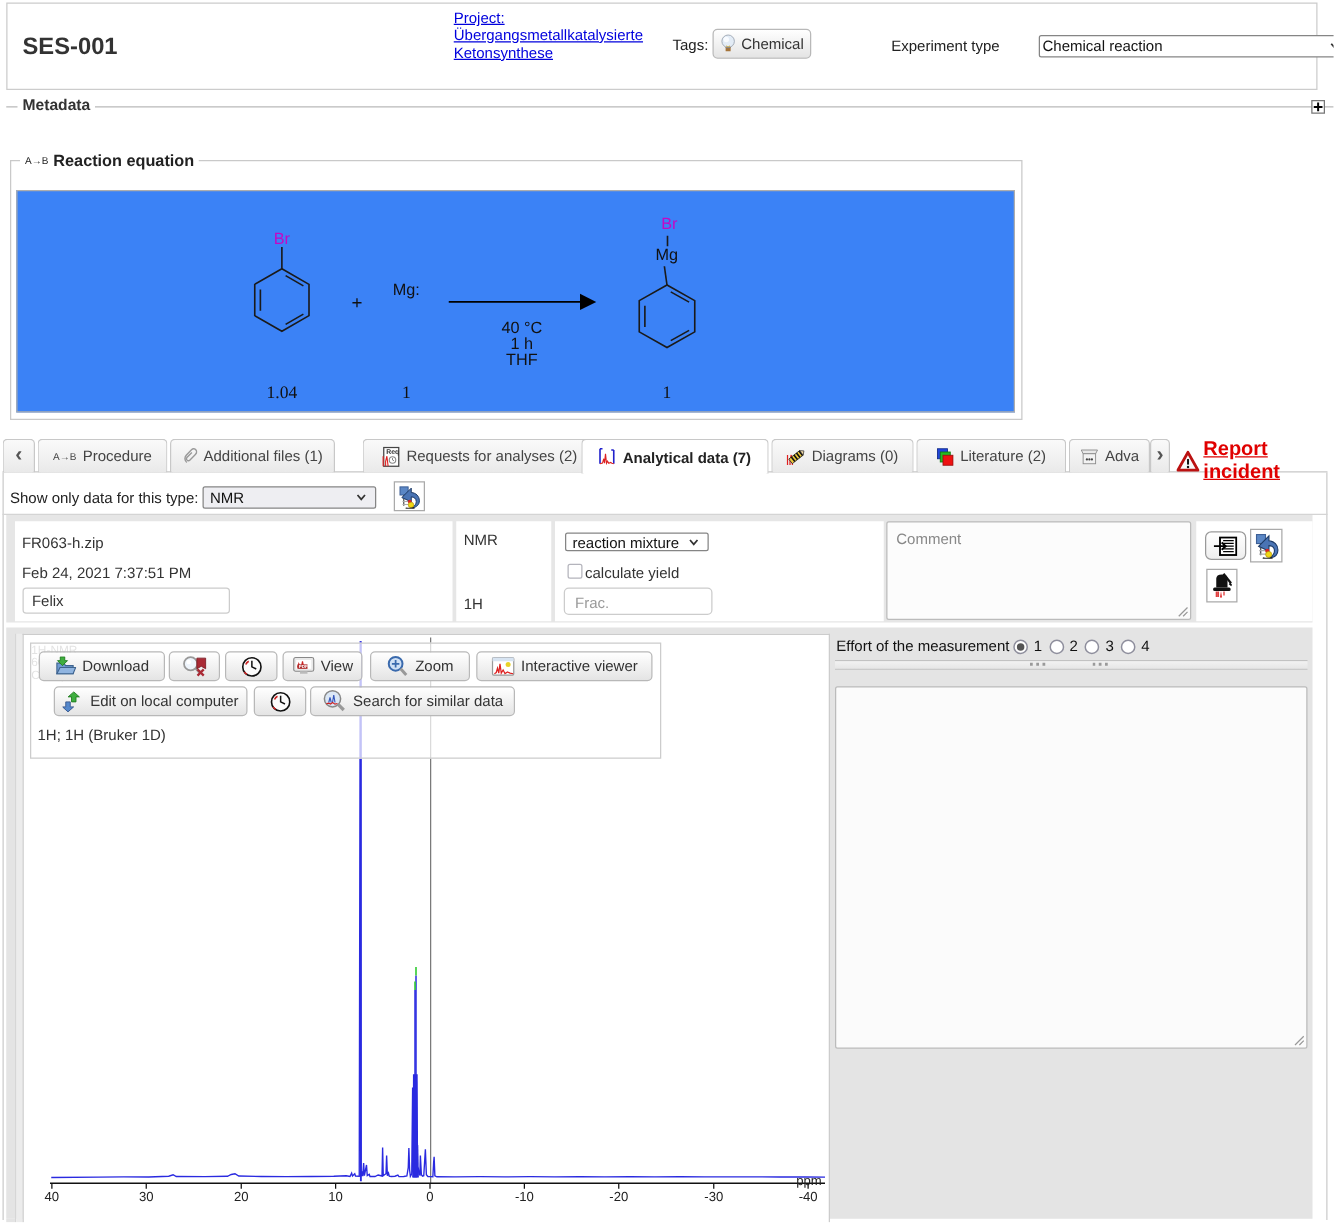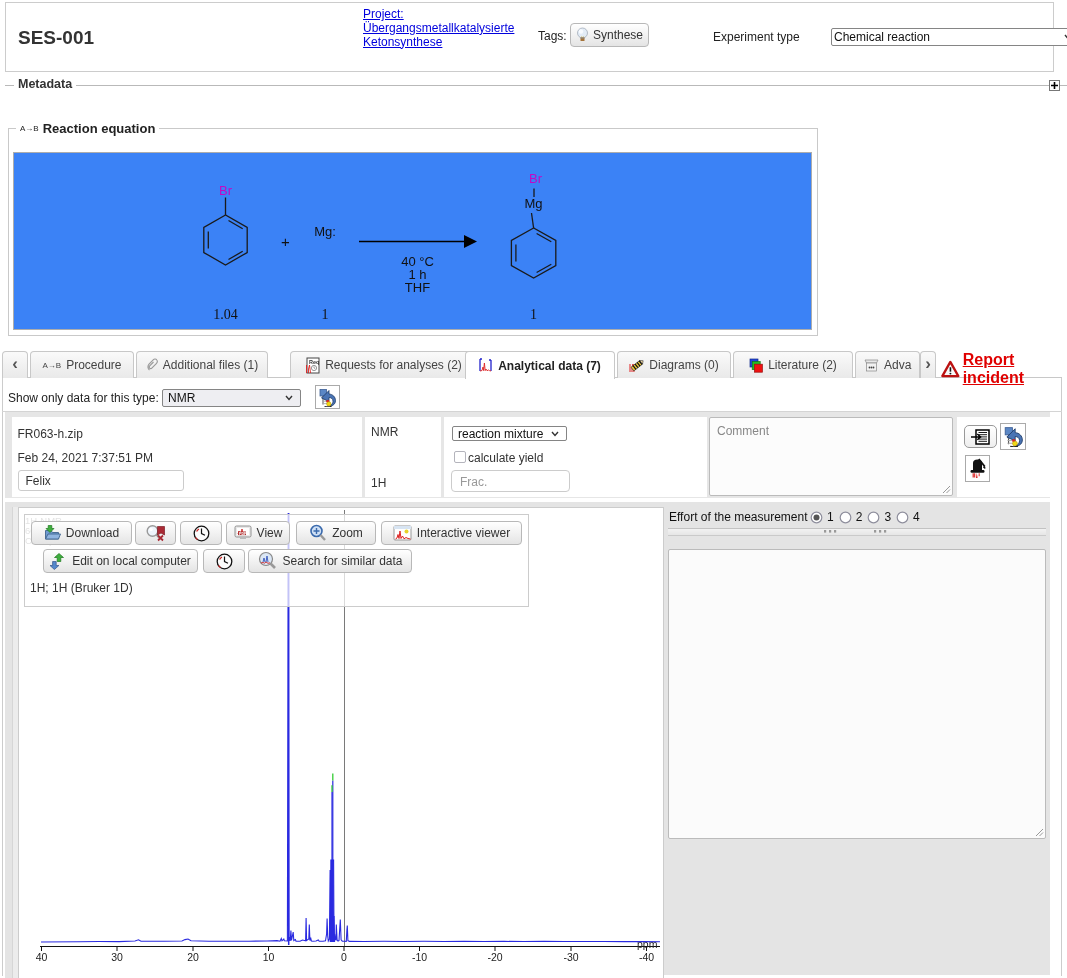--- a/index.html
+++ b/index.html
@@ -28,21 +28,21 @@
   <div class="abs" style="left:363px; top:8px; font-size:12px; line-height:13.8px; color:#0000dd; text-decoration:underline;">Project:<br>Übergangsmetallkatalysierte<br>Ketonsynthese</div>
   <div class="abs" style="left:538px; top:29px; font-size:12px; color:#222;">Tags:</div>
   <div class="btn" style="left:570px; top:23px; width:79px; height:24px;">
     <svg width="13" height="16" viewBox="0 0 13 16" style="margin-right:-1px;">
       <circle cx="6.5" cy="6" r="5" fill="#e3ecf6" stroke="#9aa4b0" stroke-width="0.7"></circle>
       <circle cx="5" cy="4.5" r="2.2" fill="#f8fbff"></circle>
       <path d="M5 9 Q6.5 11 8 9 L8 10.5 L5 10.5 Z" fill="#d8c26a"></path>
       <rect x="4.5" y="10.5" width="4" height="3.5" fill="#a5743a"></rect>
       <rect x="4.5" y="10.5" width="4" height="1" fill="#8a8a8a"></rect>
     </svg>
-    <span>Synthese</span>
+    <span>Chemical</span>
   </div>
   <div class="abs" style="left:713px; top:30px; font-size:12px; color:#222;">Experiment type</div>
   <div class="fake-select" style="left:831px; top:28px; width:249px; height:18px; padding-left:2px;">Chemical reaction
     <svg class="chev" viewBox="0 0 8 6">
         <path d="M1 1 L4 4.5 L7 1" fill="none" stroke="#333" stroke-width="1.4"></path>
       </svg>
   </div>
 
   <div class="abs" style="left:5px; top:85px; width:1062px; height:1px; background:#b9b9b9;"></div>
   <div class="abs" style="left:14px; top:77px; background:#fff; padding:0 4px; font-size:12.5px; font-weight:bold; color:#333;">Metadata</div>

